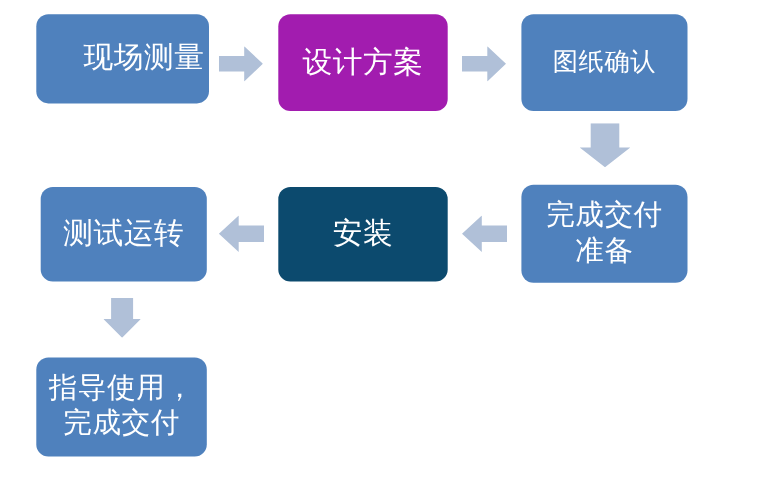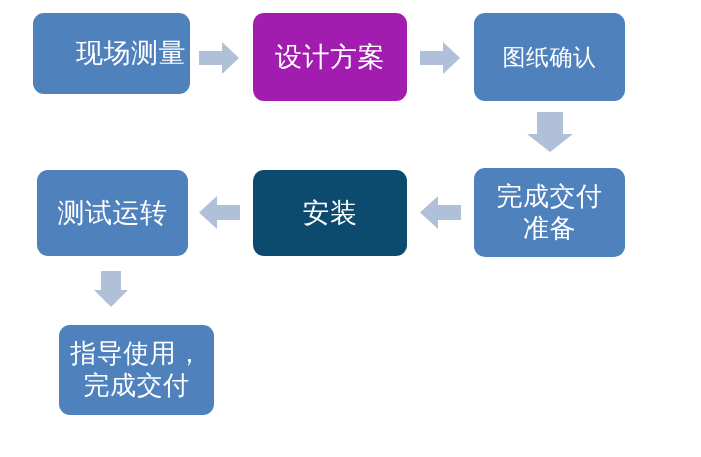--- a/index.html
+++ b/index.html
@@ -43,21 +43,21 @@
   .n-survey   { left: 33px;  top: 13px;  width: 157px; height: 81px; font-size: 27px; justify-content: flex-end; }
   .n-design   { left: 253px; top: 13px;  width: 154px; height: 88px; font-size: 27px; }
   .n-drawing  { left: 474px; top: 13px;  width: 151px; height: 88px; font-size: 23px; }
 
   
   .n-test     { left: 37px;  top: 170px; width: 151px; height: 86px; font-size: 27px; }
   .n-install  { left: 253px; top: 170px; width: 154px; height: 86px; font-size: 27px; }
   .n-material { left: 474px; top: 168px; width: 151px; height: 89px; font-size: 26px; }
 
   
-  .n-handover { left: 33px;  top: 325px; width: 155px; height: 90px; font-size: 26px; margin-left: 26px; }
+  .n-handover { left: 33px;  top: 325px; width: 155px; height: 90px; font-size: 26px; }
 
   
   .arrow {
     position: absolute;
     display: block;
   }
   .arrow svg { display: block; }
 
   .a-r1 { left: 199px; top: 42px;  width: 40px;  height: 32px; }
   .a-r2 { left: 420px; top: 42px;  width: 40px;  height: 32px; }

